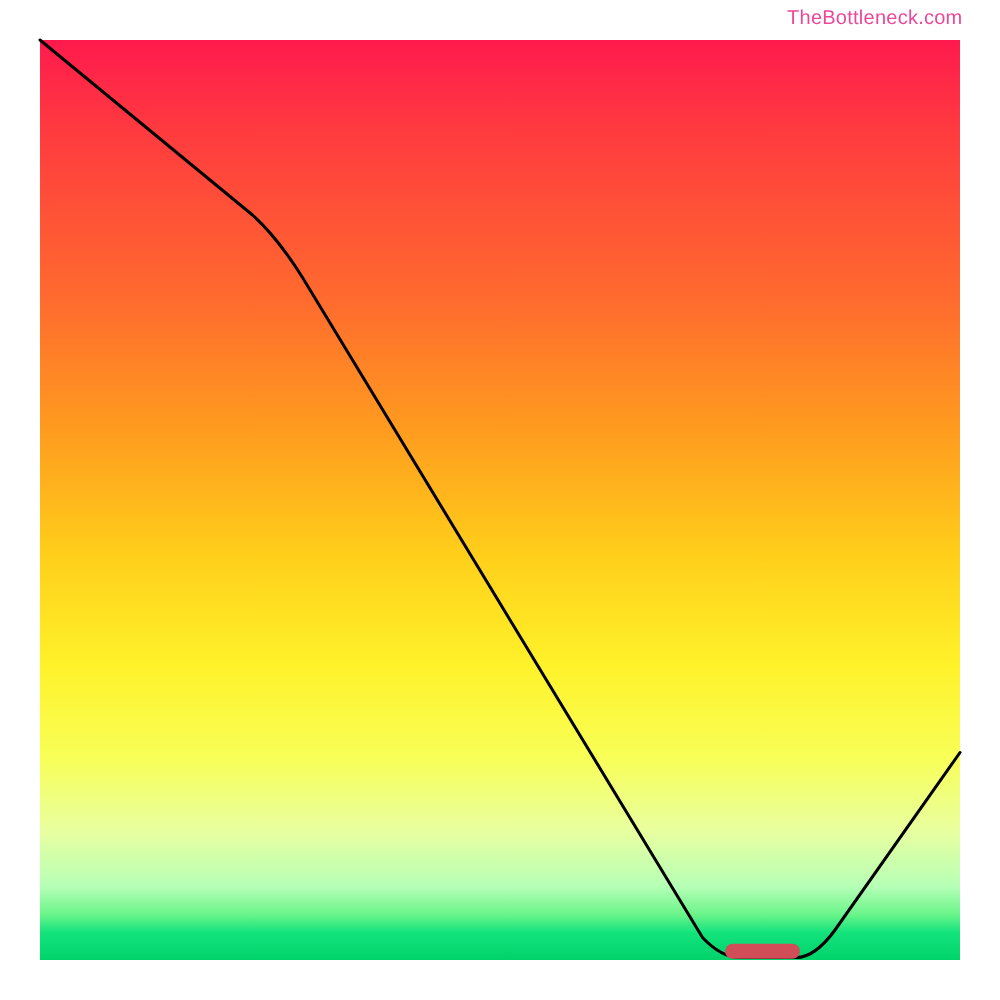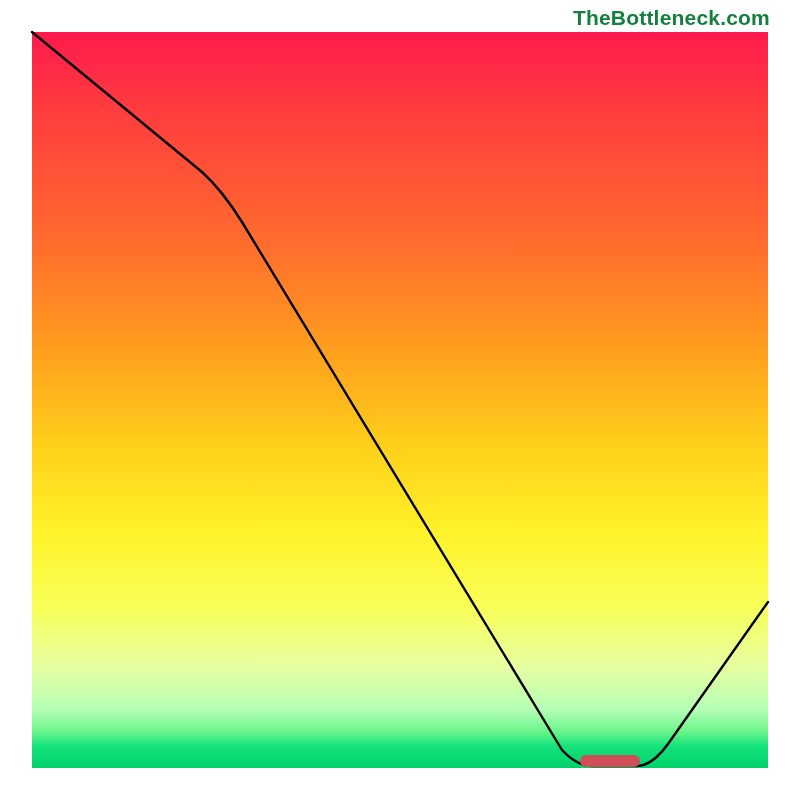--- a/index.html
+++ b/index.html
@@ -36,23 +36,23 @@
       #b6ffb6 92%,
       #6cf58b 95%,
       #14e37c 97%,
       #00d26a 100%
     );
   }
   .watermark {
     position: absolute;
     top: 6px;
     right: 30px;
-    font-size: 21px;
-    font-weight: 700;
-    color: #15803d;
+    font-size: 16px;
+    font-weight: 400;
+    color: #ec4899;
     letter-spacing: 0.2px;
     user-select: none;
   }
   .marker {
     position: absolute;
     height: 12px;
     border-radius: 6px;
     background: #d14d57;
   }
   svg.curve {

